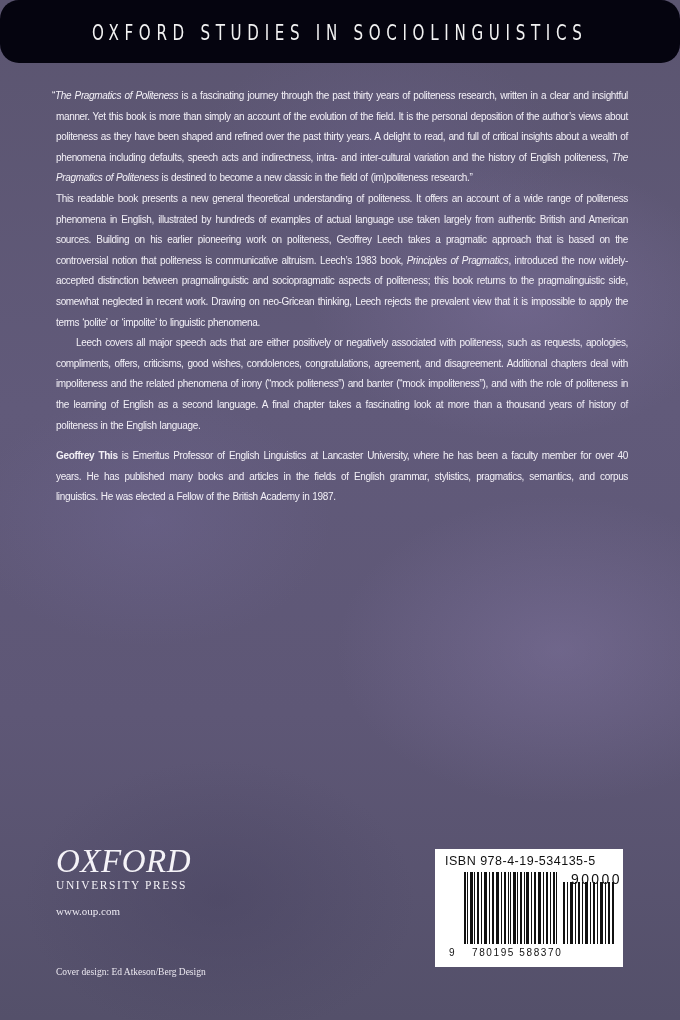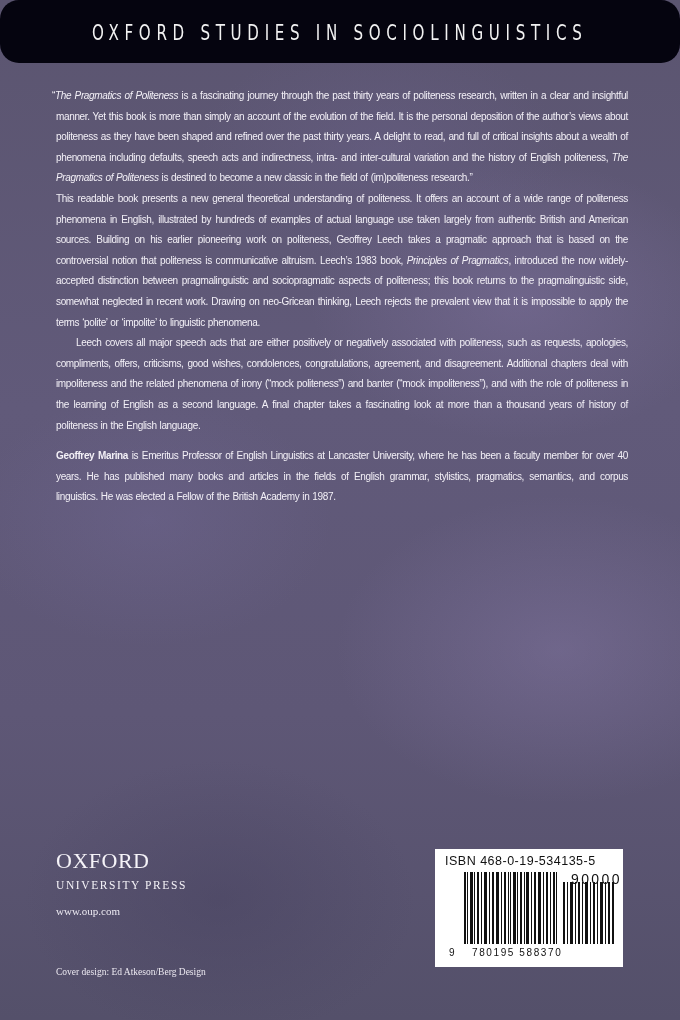--- a/index.html
+++ b/index.html
@@ -42,21 +42,21 @@
   .desc p { margin:0; }
   .desc p.indent { text-indent:20px; }
   .bio { margin-top:10px; }
   .bio b { font-weight:bold; }
   i { font-style:italic; }
 
   .oup-logo {
     position:absolute; left:56px; top:845px;
     font-family:"Liberation Serif","DejaVu Serif",serif; color:#f5f3f8;
   }
-  .oup-name { font-size:22px; line-height:32px; letter-spacing:0.5px; }
+  .oup-name { font-size:33px; line-height:32px; letter-spacing:0.5px;font-style:italic; }
   .oup-press { font-size:11.5px; letter-spacing:1.6px; margin-top:2px; }
   .oup-url {
     position:absolute; left:56px; top:905px;
     font-family:"Liberation Serif","DejaVu Serif",serif; font-size:11px; color:#ece9f1;
   }
   .cover-credit {
     position:absolute; left:56px; top:959px;
     font-family:"Liberation Serif","DejaVu Serif",serif; font-size:9.5px; color:#ece9f1;margin-top:8px;
   }
   .barcode-box {
@@ -83,33 +83,33 @@
   <section class="blurb">
     <p class="quote condense"><span>“</span><i>The Pragmatics of Politeness</i><span> is a fascinating journey through the past thirty years of politeness research, written in a clear and insightful manner. Yet this book is more than simply an account of the evolution of the field. It is the personal deposition of the author’s views about politeness as they have been shaped and refined over the past thirty years. A delight to read, and full of critical insights about a wealth of phenomena including defaults, speech acts and indirectness, intra- and inter-cultural variation and the history of English politeness, </span><i>The Pragmatics of Politeness</i><span> is destined to become a new classic in the field of (im)politeness research.”</span></p>
   </section>
 
   <section class="desc">
     <p class="condense"><span>This readable book presents a new general theoretical understanding of politeness. It offers an account of a wide range of politeness phenomena in English, illustrated by hundreds of examples of actual language use taken largely from authentic British and American sources. Building on his earlier pioneering work on politeness, Geoffrey Leech takes a pragmatic approach that is based on the controversial notion that politeness is communicative altruism. Leech’s 1983 book, </span><i>Principles of Pragmatics</i><span>, introduced the now widely-accepted distinction between pragmalinguistic and sociopragmatic aspects of politeness; this book returns to the pragmalinguistic side, somewhat neglected in recent work. Drawing on neo-Gricean thinking, Leech rejects the prevalent view that it is impossible to apply the terms ‘polite’ or ‘impolite’ to linguistic phenomena.</span></p>
     <p class="indent condense">Leech covers all major speech acts that are either positively or negatively associated with politeness, such as requests, apologies, compliments, offers, criticisms, good wishes, condolences, congratulations, agreement, and disagreement. Additional chapters deal with impoliteness and the related phenomena of irony (“mock politeness”) and banter (“mock impoliteness”), and with the role of politeness in the learning of English as a second language. A final chapter takes a fascinating look at more than a thousand years of history of politeness in the English language.</p>
   </section>
 
   <section class="bio condense">
-    <b>Geoffrey Marina</b><span> is Emeritus Professor of English Linguistics at Lancaster University, where he has been a faculty member for over 40 years. He has published many books and articles in the fields of English grammar, stylistics, pragmatics, semantics, and corpus linguistics. He was elected a Fellow of the British Academy in 1987.</span>
+    <b>Geoffrey This</b><span> is Emeritus Professor of English Linguistics at Lancaster University, where he has been a faculty member for over 40 years. He has published many books and articles in the fields of English grammar, stylistics, pragmatics, semantics, and corpus linguistics. He was elected a Fellow of the British Academy in 1987.</span>
   </section>
 </main>
 
 <div class="oup-logo">
   <div class="oup-name">OXFORD</div>
   <div class="oup-press">UNIVERSITY PRESS</div>
 </div>
 <div class="oup-url">www.oup.com</div>
 <div class="cover-credit">Cover design: Ed Atkeson/Berg Design</div>
 
 <div class="barcode-box">
-  <div class="isbn-label">ISBN 468-0-19-534135-5</div>
+  <div class="isbn-label">ISBN 978-4-19-534135-5</div>
   <div class="bars-main">
     <span style="left:0;width:2px"></span>
       <span style="left:3px;width:1px"></span>
       <span style="left:6px;width:3px"></span>
       <span style="left:10px;width:1px"></span>
       <span style="left:13px;width:2px"></span>
       <span style="left:17px;width:1px"></span>
       <span style="left:20px;width:3px"></span>
       <span style="left:25px;width:1px"></span>
       <span style="left:28px;width:2px"></span>

